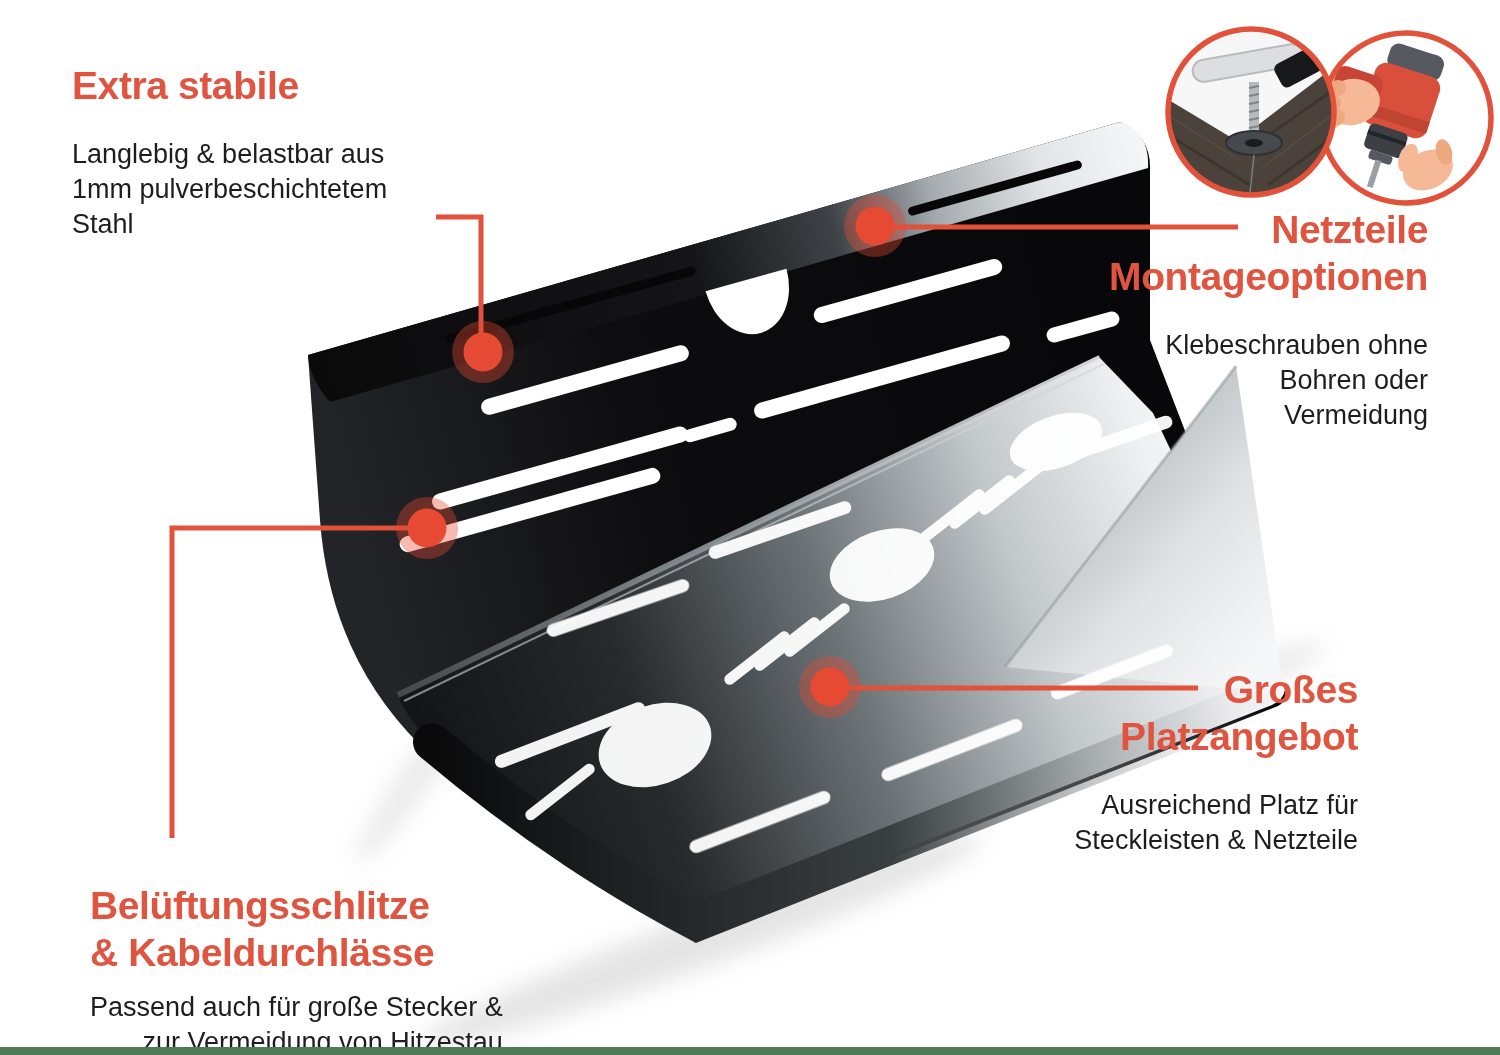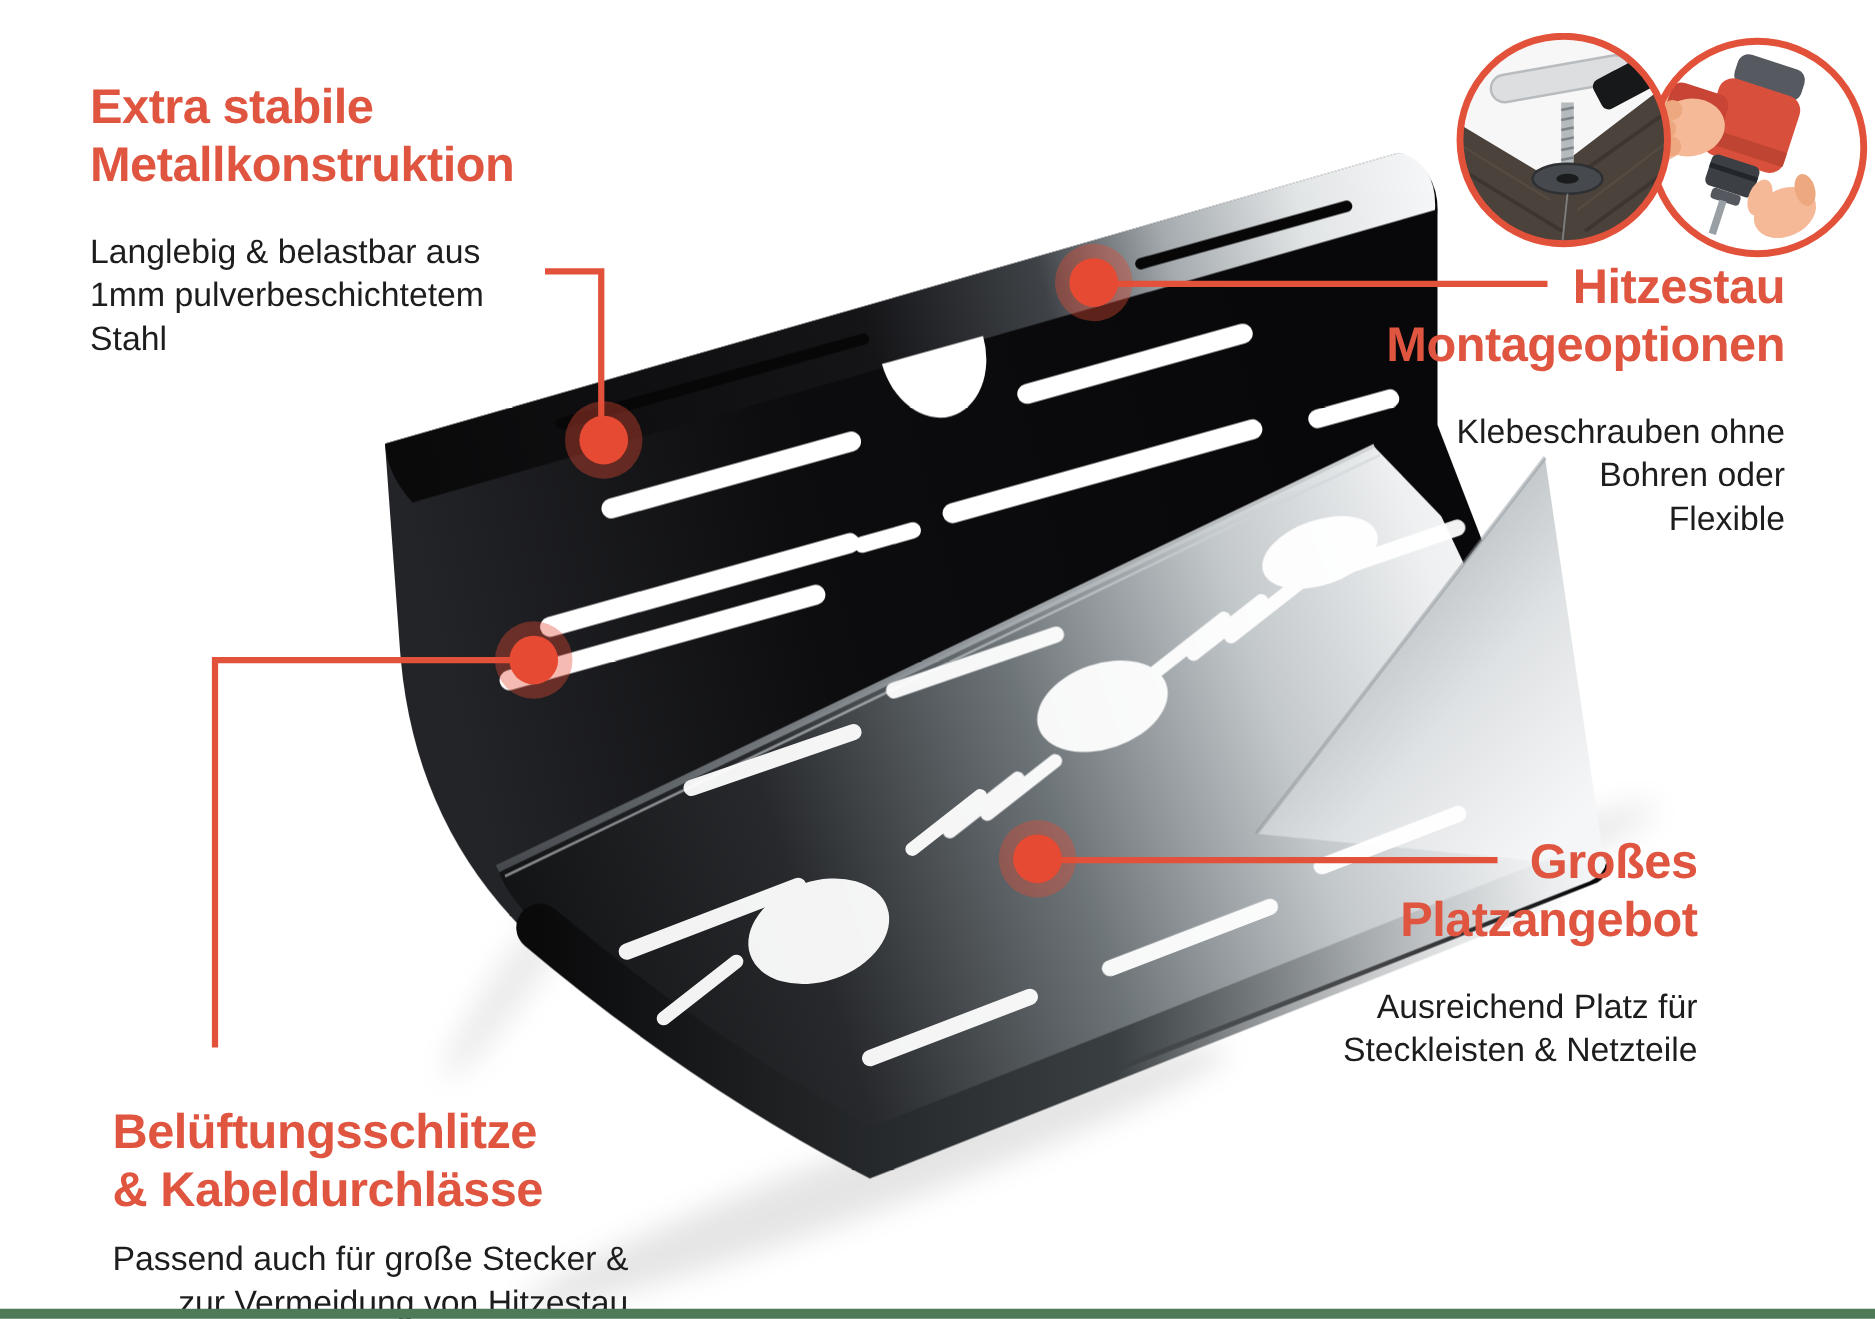--- a/index.html
+++ b/index.html
@@ -203,35 +203,34 @@
       <ellipse cx="1254" cy="143" rx="28" ry="12" fill="#46494d" stroke="#2e3033" stroke-width="2"></ellipse>
       <ellipse cx="1254" cy="143" rx="9" ry="4" fill="#1b1c1e"></ellipse>
       <path d="M1254,155 L1250,193" stroke="#8a8f92" stroke-width="1.5" opacity="0.8"></path>
     </g>
     <circle cx="1251" cy="112" r="83" fill="none" stroke="#e2513a" stroke-width="5.5"></circle>
   </g>
 </svg>
 
 <div class="callout" style="left:72px;top:62px;">
   <div class="hl">Extra stabile</div>
-  <div class="hl">Metallkonstruktion</div>
   <div class="bd">
     <div>Langlebig &amp; belastbar aus</div>
     <div>1mm pulverbeschichtetem</div>
     <div>Stahl</div>
   </div>
 </div>
 
 <div class="callout alignR" style="right:72px;top:206px;">
-  <div class="hl">Hitzestau</div>
+  <div class="hl">Netzteile</div>
   <div class="hl">Montageoptionen</div>
   <div class="bd">
     <div>Klebeschrauben ohne</div>
     <div>Bohren oder</div>
-    <div>Flexible</div>
+    <div>Vermeidung</div>
   </div>
 </div>
 
 <div class="callout alignR" style="right:142px;top:666px;">
   <div class="hl">Großes</div>
   <div class="hl">Platzangebot</div>
   <div class="bd">
     <div>Ausreichend Platz für</div>
     <div>Steckleisten &amp; Netzteile</div>
   </div>

